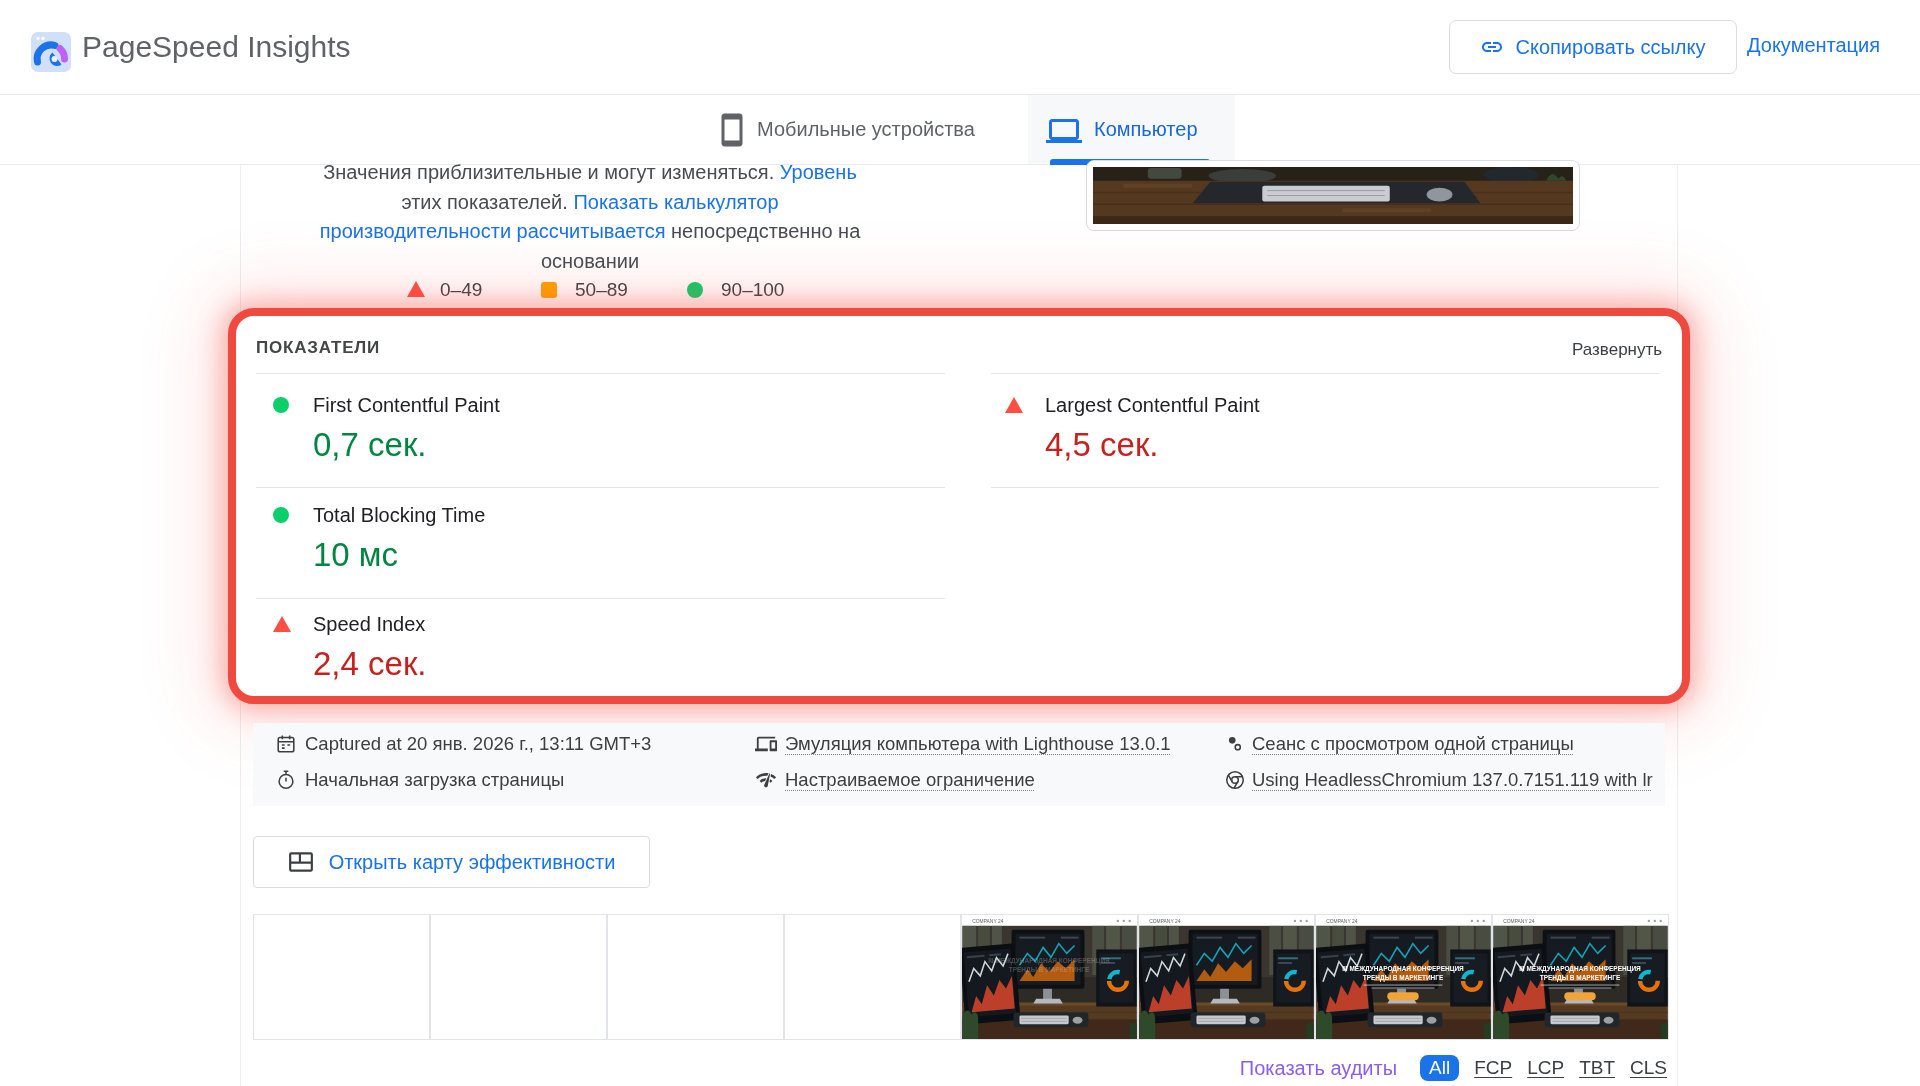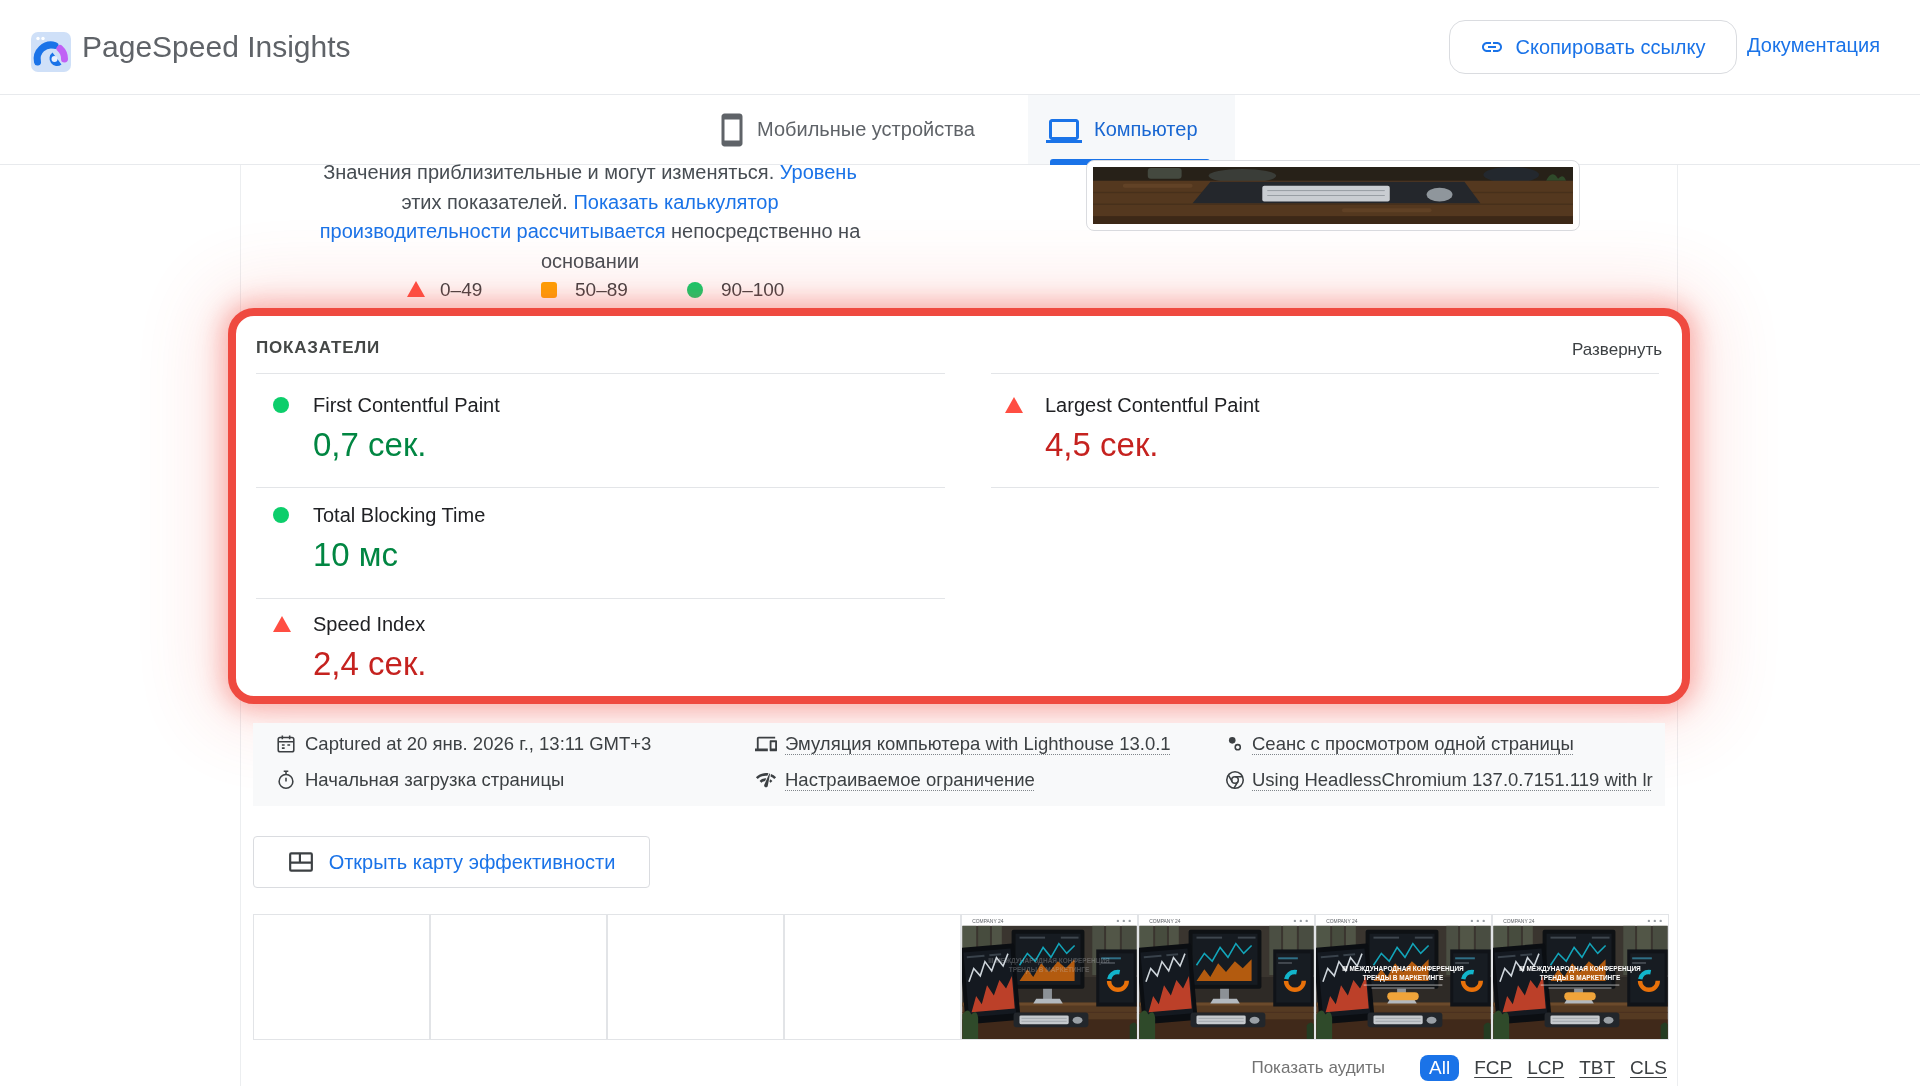--- a/index.html
+++ b/index.html
@@ -3,21 +3,21 @@
 <meta charset="utf-8">
 <style>
   html,body{margin:0;padding:0;background:#fff;}
   .page{position:relative;width:1920px;height:1086px;background:#fff;overflow:hidden;
         font-family:"Liberation Sans",sans-serif;color:#202124;padding-left:7px;}
   .abs{position:absolute;}
 
   
   .hdr-border{left:0;top:94px;width:1920px;height:1px;background:#e8eaed;}
   .app-title{left:82px;top:30px;font-size:30px;color:#5f6368;}
-  .copy-btn{left:1449px;top:20px;width:286px;height:52px;border:1px solid #dadce0;border-radius:16px;
+  .copy-btn{left:1449px;top:20px;width:286px;height:52px;border:1px solid #dadce0;border-radius:7px;
             display:flex;align-items:center;justify-content:center;gap:11px;background:#fff;cursor:pointer;}
   .copy-btn span{font-size:20px;font-weight:500;color:#1a73e8;}
   .docs-link{left:1747px;top:34px;font-size:20px;font-weight:500;color:#1a73e8;cursor:pointer;}
 
   
   .tabstrip-border{left:0;top:164px;width:1920px;height:1px;background:#e8eaed;}
   .tab-desktop-bg{left:1028px;top:95px;width:207px;height:69px;background:#f6f8fa;}
   .tab-underline{left:1050px;top:159px;width:160px;height:6px;background:#1a73e8;border-radius:3px 3px 0 0;}
   .tab-label{font-size:20px;}
   .tab-label.mobile{left:757px;top:118px;color:#5f6368;}
@@ -66,21 +66,21 @@
                display:flex;align-items:center;justify-content:center;gap:15px;cursor:pointer;}
   .treemap-btn span{font-size:20px;font-weight:500;color:#1a73e8;}
 
   
   .filmstrip{left:253px;top:914px;display:flex;}
   .film-frame{width:177px;height:126px;box-sizing:border-box;border:1px solid #e2e4e7;background:#fff;margin-right:0;}
   .film-frame svg{display:block;width:175px;height:124px;}
 
   
   .audits{right:260px;top:1053px;height:30px;display:flex;align-items:center;gap:15px;}
-  .audits-label{font-size:17px;color:#737373;margin-right:20px;}
+  .audits-label{font-size:20px;color:#8b5cf6;margin-right:8px;}
   .audit-pill{background:#1a73e8;color:#fff;font-size:19px;font-weight:500;border-radius:8px;padding:2px 9px;cursor:pointer;}
   .audit-link{font-size:19px;font-weight:500;color:#3c4043;text-decoration:underline;text-underline-offset:3px;cursor:pointer;}
 </style>
 </head>
 <body>
 
 <svg width="0" height="0" style="position:absolute" aria-hidden="true">
 <defs>
 <g id="thumbscene">
   <rect width="177" height="115" fill="#3a352f"></rect>

